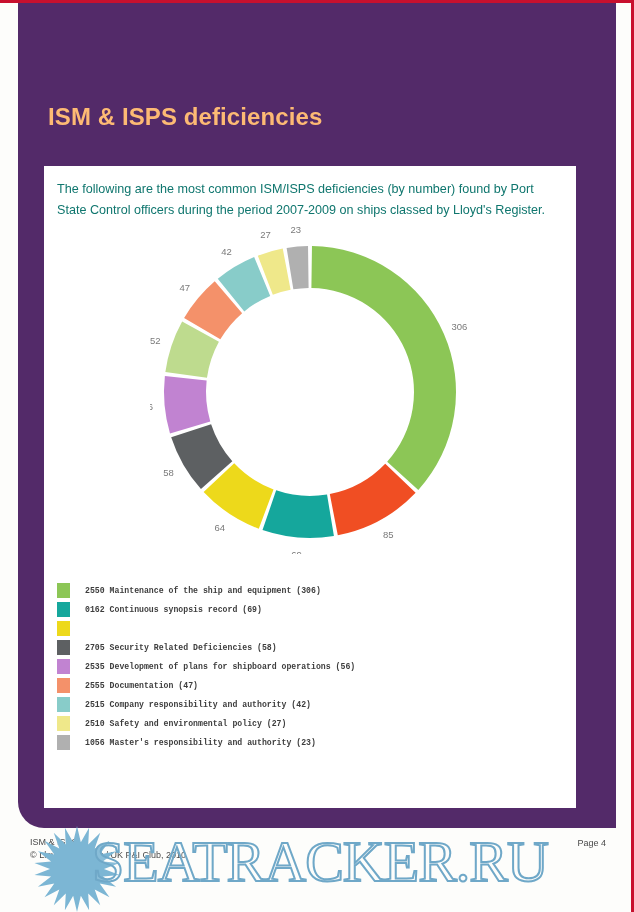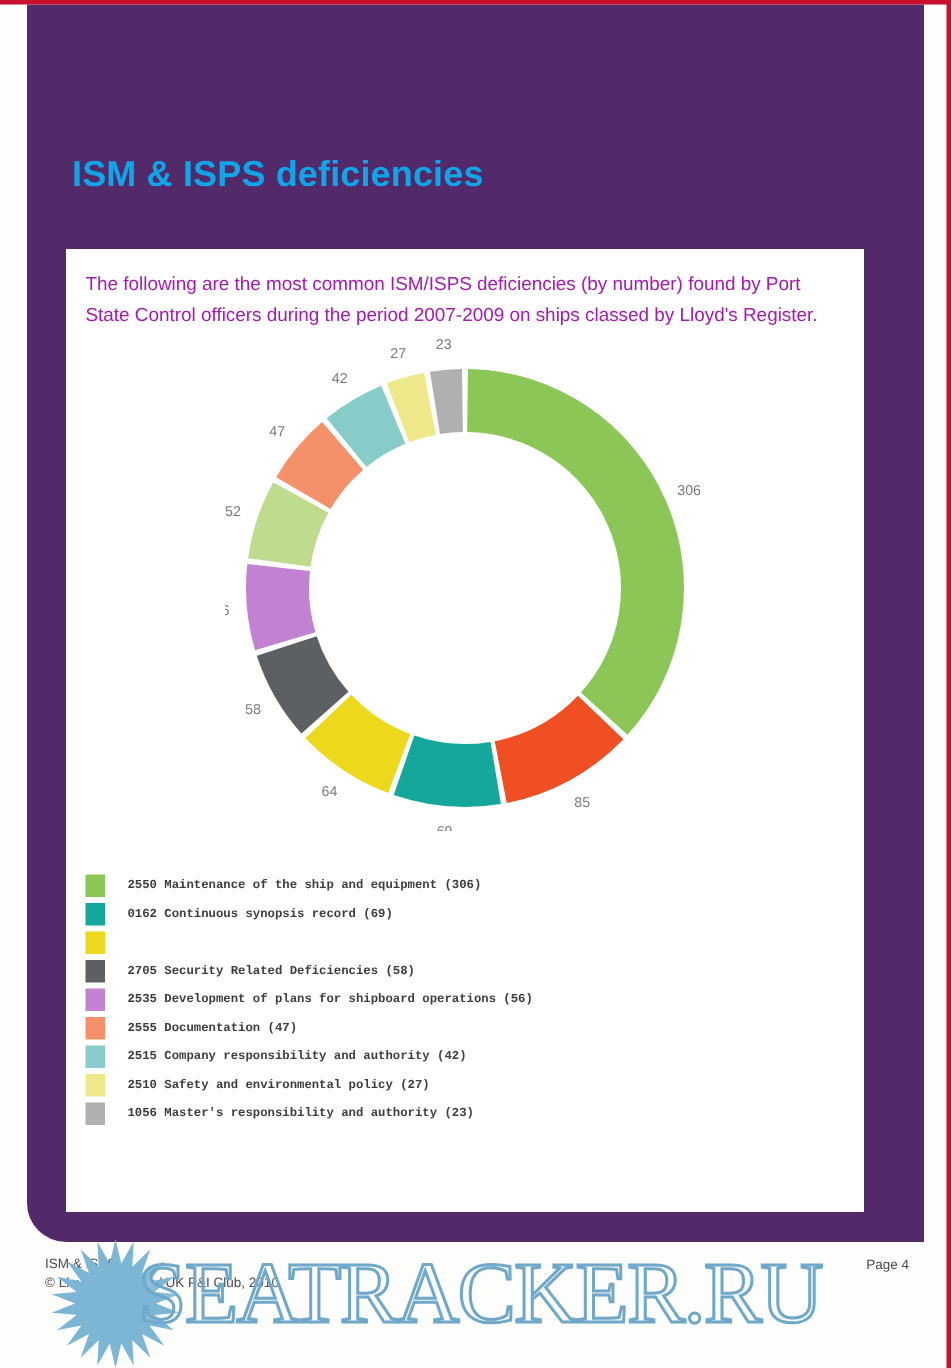--- a/index.html
+++ b/index.html
@@ -44,40 +44,40 @@
     background: #532a69;
     border-bottom-left-radius: 26px;
     border-bottom-right-radius: 0px;
   }
   #slide-title {
     position: absolute;
     left: 30px;
     top: 100px;
     font-size: 24px;
     font-weight: bold;
-    color: #0ea5e9;
+    color: #fdba74;
     letter-spacing: 0.1px;
   }
   
   #content-panel {
     position: absolute;
     left: 26px;
     top: 163px;
     width: 532px;
     height: 642px;
     background: #ffffff;
   }
   #intro-text {
     position: absolute;
     left: 13px;
     top: 13px;
     width: 508px;
     font-size: 12.6px;
     line-height: 21px;
-    color: #a21caf;
+    color: #0f766e;
   }
   
   #chart-area {
     position: absolute;
     left: 0px;
     top: 58px;
     width: 532px;
     height: 330px;
   }
   #donut-svg {

